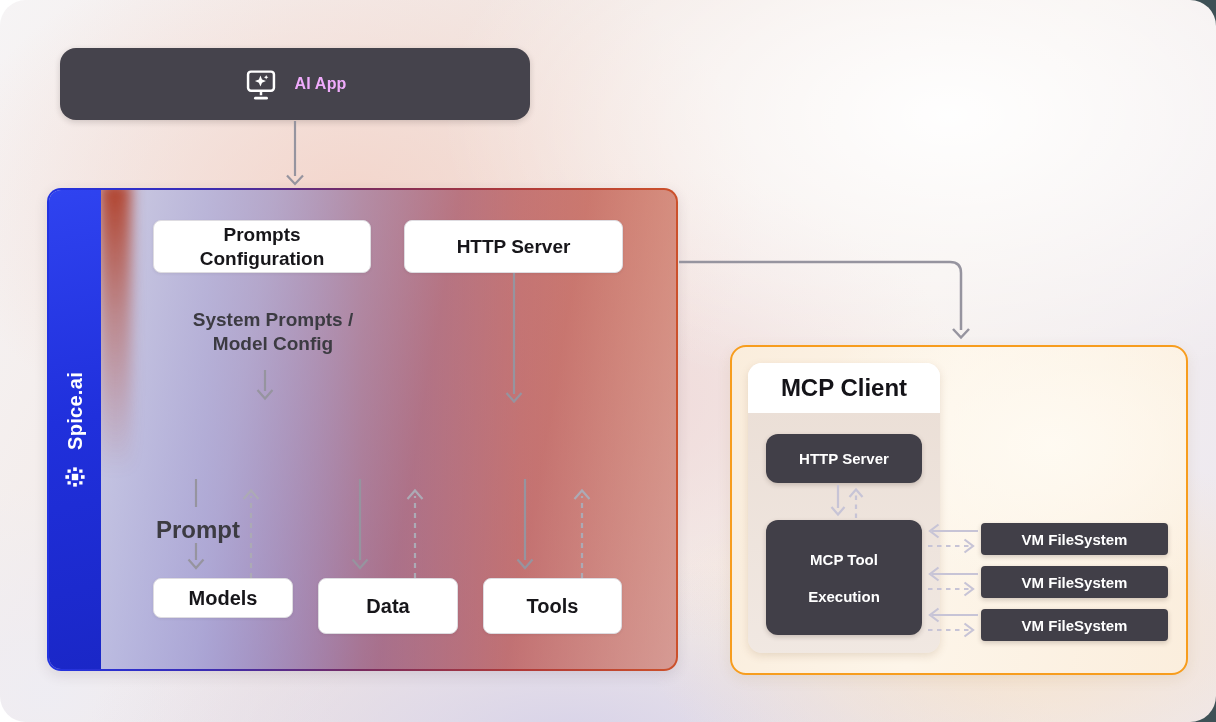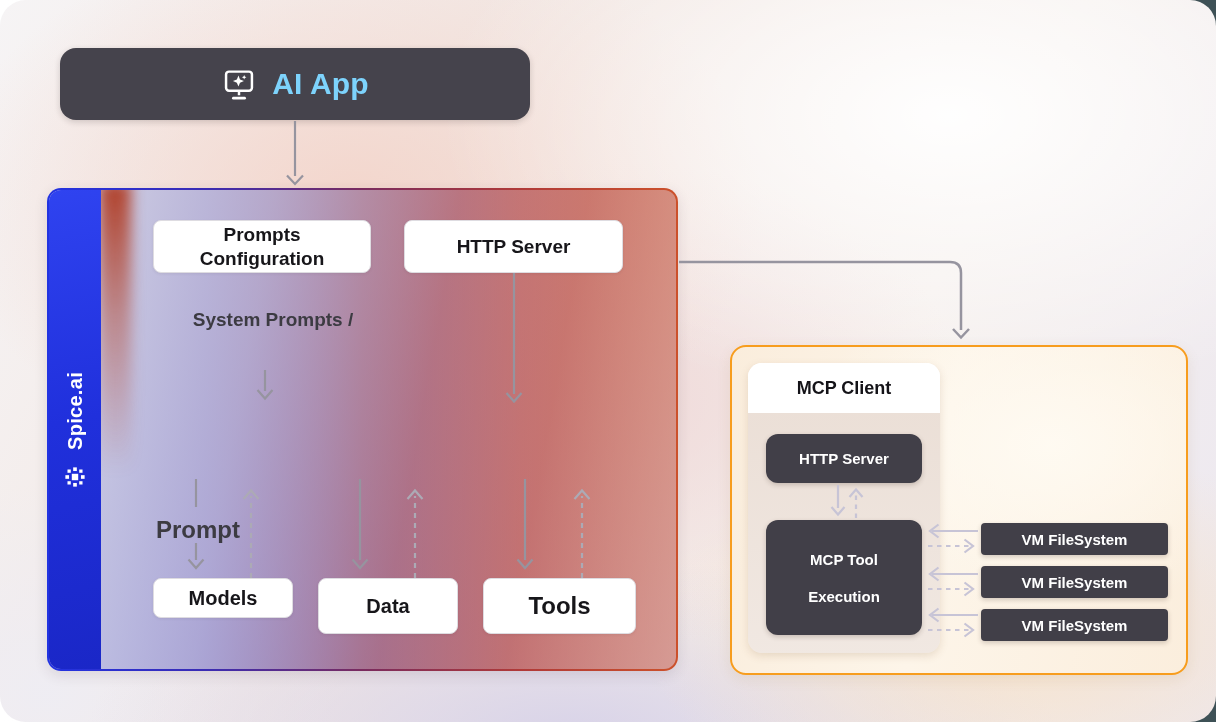--- a/index.html
+++ b/index.html
@@ -22,21 +22,21 @@
       linear-gradient(118deg, #f6f4f5 0%, #f2e7e3 38%, #f5efec 68%, #ece8f1 100%);
   }
 
   
   .ai-app {
     position:absolute; left:60px; top:48px; width:470px; height:72px;
     background:#45434c; border-radius:16px;
     display:flex; align-items:center; justify-content:center; gap:15px;
     box-shadow:0 2px 6px rgba(40,30,30,0.18);
   }
-  .ai-app .label { color:#7dd3fc; font-size:30px; font-weight:700; letter-spacing:0.2px; }
+  .ai-app .label { color:#f0abfc; font-size:16px; font-weight:700; letter-spacing:0.2px; }
 
   
   .spice-wrap {
     position:absolute; left:47px; top:188px; width:631px; height:483px;
     border-radius:14px; padding:2px;
     background:linear-gradient(to right, #2233e2 0%, #3a2cb4 25%, #7a2b5e 50%, #b03a38 75%, #cc512b 100%);
     box-shadow:0 4px 14px rgba(60,40,60,0.12);
   }
   .spice-inner {
     position:relative; width:100%; height:100%; border-radius:12px; overflow:hidden;
@@ -84,21 +84,21 @@
       linear-gradient(100deg, #faeddc 0%, #fdf5e9 45%, #fbeedd 100%);
     box-shadow:0 4px 14px rgba(150,110,40,0.10);
   }
   .mcp-client {
     position:absolute; left:16px; top:16px; width:192px; height:290px;
     background:#ffffff; border-radius:14px; overflow:hidden;
     box-shadow:0 3px 9px rgba(140,100,60,0.18);
   }
   .mcp-client-header {
     height:50px; display:flex; align-items:center; justify-content:center;
-    color:#141318; font-size:18px; font-weight:700; background:#ffffff;
+    color:#141318; font-size:24px; font-weight:700; background:#ffffff;
   }
   .mcp-client-body {
     position:absolute; left:0; right:0; top:50px; bottom:0;
     background:linear-gradient(180deg, rgba(203,172,150,0.38), rgba(203,172,150,0.28));
   }
   .node-dark-sm {
     position:absolute; background:#413f48; border-radius:12px;
     display:flex; flex-direction:column; align-items:center; justify-content:center;
     color:#ffffff; font-weight:700; text-align:center;
     box-shadow:0 2px 5px rgba(60,40,30,0.22);
@@ -156,34 +156,35 @@
         <span>Prompts</span>
         <span>Configuration</span>
       </div>
 
       <div class="node-white" style="left:355px; top:30px; width:219px; height:53px; font-size:19px;">
         <span>HTTP Server</span>
       </div>
 
       <div class="free-label" style="left:104px; top:118px; width:240px; font-size:19px;">
         <div>System Prompts /</div>
+        <div>Model Config</div>
       </div>
 
 
       <div class="free-label" style="left:107px; top:325px; width:80px; font-size:24px;">
         <span>Prompt</span>
       </div>
 
       <div class="node-white" style="left:104px; top:388px; width:140px; height:40px; font-size:20px;">
         <span>Models</span>
       </div>
       <div class="node-white" style="left:269px; top:388px; width:140px; height:56px; font-size:20px;">
         <span>Data</span>
       </div>
-      <div class="node-white" style="left:434px; top:388px; width:153px; height:56px; font-size:24px;">
+      <div class="node-white" style="left:434px; top:388px; width:139px; height:56px; font-size:20px;">
         <span>Tools</span>
       </div>
     </div>
   </div>
 
   <div class="mcp-box">
     <div class="mcp-client">
       <div class="mcp-client-header">
         <span>MCP Client</span>
       </div>

